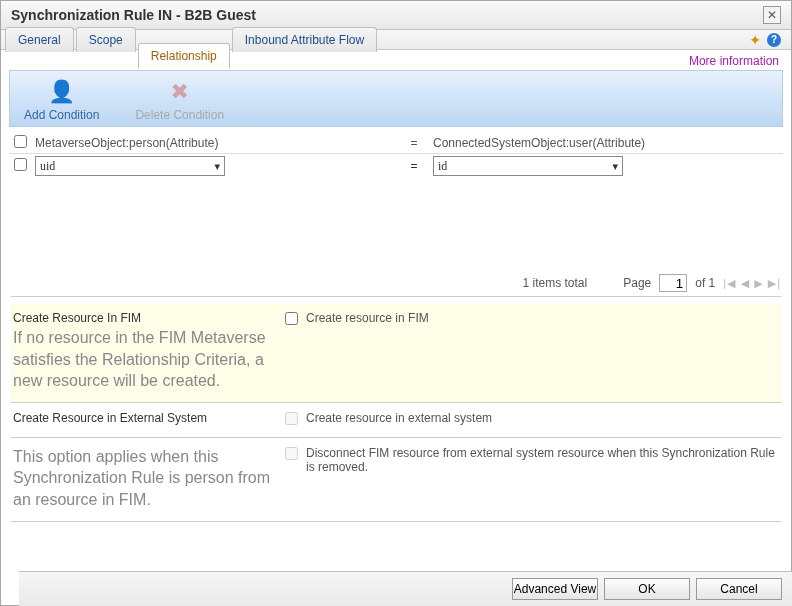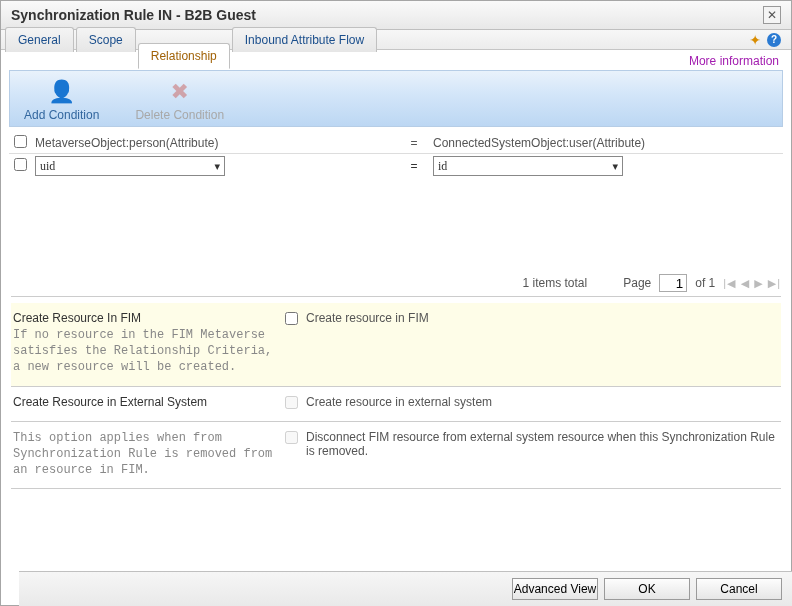--- a/index.html
+++ b/index.html
@@ -130,21 +130,21 @@
   display:flex;
   border-bottom: 1px solid #ccc;
   padding: 8px 2px 10px;
   gap: 12px;
   justify-content: space-between;
 }
 .section:last-child { border-bottom:none; }
 .section.highlight { background: #fefde8; }
 .section-left { width: 260px; }
 .section-left .sec-title { font-size:12px; color:#333; font-weight:normal; margin-bottom:2px; }
-.section-left .sec-desc { font-size:12px; color:#888; line-height:1.35;font-family:Liberation Mono, monospace; }
+.section-left .sec-desc { font-size:16px; color:#888; line-height:1.35; }
 .section-right { flex:1; display:flex; align-items:flex-start; gap:8px; font-size:12px; color:#555; }
 .section-right input[type=checkbox] { margin-top:1px; }
 .cb-blue { accent-color: #2a7ad2; }
 .footer {
   position: absolute;
   bottom: 0; left:0; right:0;
   border-top: 1px solid #c0c0c0;
   background: linear-gradient(to bottom, #f6f6f6, #e9e9e9);
   padding: 6px 10px;
   display:flex; justify-content:flex-end; gap:6px;margin-left:19px;
@@ -246,21 +246,21 @@
     <div class="sec-title">Create Resource in External System</div>
   </div>
   <div class="section-right">
     <input type="checkbox" disabled="" style="">
     <span>Create resource in external system</span>
   </div>
 </div>
 
 <div class="section">
   <div class="section-left">
-    <div class="sec-desc">This option applies when from Synchronization Rule is removed from an resource in FIM.</div>
+    <div class="sec-desc">This option applies when this Synchronization Rule is person from an resource in FIM.</div>
   </div>
   <div class="section-right">
     <input type="checkbox" disabled="" style="">
     <span>Disconnect FIM resource from external system resource when this Synchronization Rule is removed.</span>
   </div>
 </div>
 
 <div class="footer">
   <button>Advanced View</button>
   <button>OK</button>

